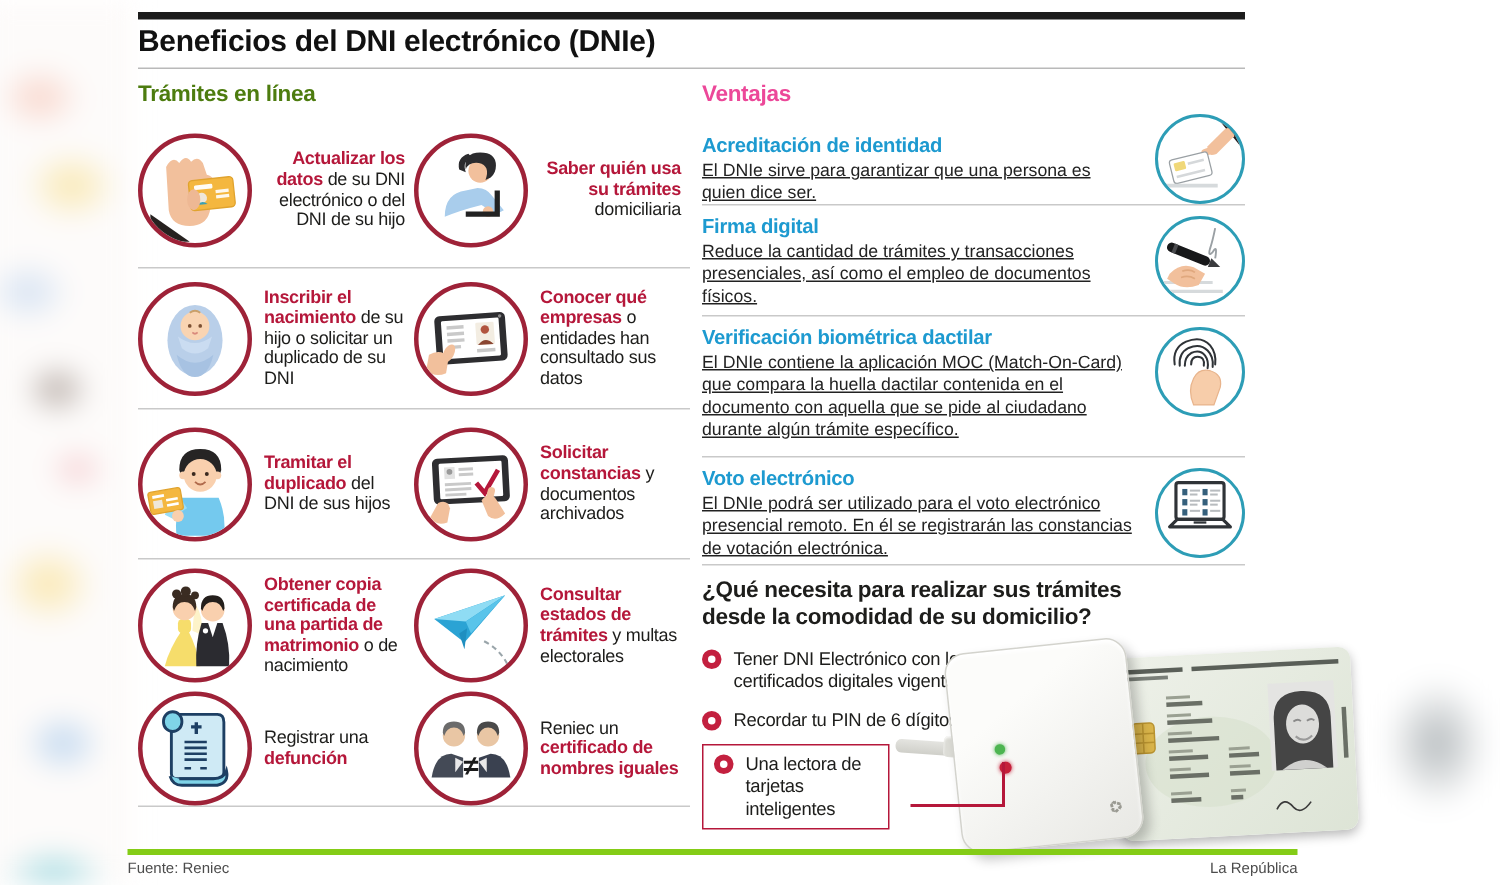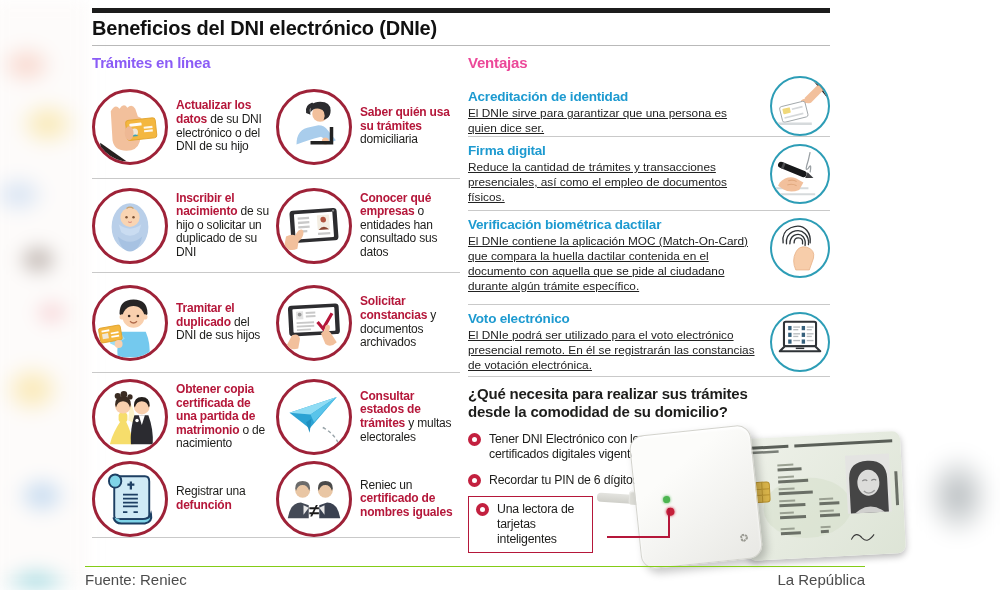--- a/index.html
+++ b/index.html
@@ -31,27 +31,27 @@
   
   .toprule{height:5px;background:#1c1c1c;margin-bottom:4px;}
   h1{font-size:20px;font-weight:bold;margin:2px 0 5px;letter-spacing:-.2px;color:#111;}
   header{border-bottom:1px solid #b9b9b9;}
 
   .cols{display:flex;align-items:flex-start;}
   section.tramites{width:368px;}
   section.ventajas{width:362px;margin-left:8px;}
 
   h2{font-size:15px;margin:8px 0 4px;letter-spacing:-.2px;}
-  .tramites h2{color:#8b5cf6;}
+  .tramites h2{color:#4d7c0f;}
   .ventajas h2{color:#ec4899;}
 
   
   .trow{display:flex;border-bottom:1px solid #c9c9c9;box-sizing:border-box;align-items:center;}
   .trow:nth-child(1){height:105px;}
-  .trow:nth-child(2){height:104px;}
+  .trow:nth-child(2){height:104px;text-align:right;}
   .trow:nth-child(3){height:94px;}
   .trow:nth-child(4){height:100px;}
   .trow:nth-child(5){height:88px;border-bottom:none;}
   .tcell{width:184px;display:flex;align-items:center;}
   .circ{width:76px;height:76px;min-width:76px;border:3px solid #9e2238;border-radius:50%;
         background:#fff;overflow:hidden;display:flex;align-items:center;justify-content:center;box-sizing:border-box;}
   .circ svg{width:70px;height:70px;display:block;}
   .ttext{margin-left:8px;font-size:12px;line-height:1.13;width:94px;letter-spacing:-.2px;}
   .em{color:#b5173a;font-weight:bold;}
 
@@ -89,22 +89,22 @@
           transform:rotate(-6deg);background:linear-gradient(145deg,#fcfcfa 30%,#e8e8e4);
           border:1px solid #d3d3cd;box-shadow:4px 5px 8px rgba(0,0,0,.22), inset 0 2px 3px #fff;}
   .led{position:absolute;border-radius:50%;}
   .led-green{left:27px;top:62px;width:7px;height:7px;background:#4db551;box-shadow:0 0 3px #4db551;}
   .led-red{left:29px;top:74px;width:8px;height:8px;background:#c5203a;box-shadow:0 0 3px #c5203a;}
   .reader-logo{position:absolute;right:12px;bottom:14px;color:#9a9a92;font-size:11px;transform:rotate(80deg);}
   .cable{position:absolute;left:2px;top:76px;width:46px;height:9px;background:linear-gradient(#e4e4e0,#cfcfc9);border-radius:4px;transform:rotate(4deg);}
   .cable-plug{position:absolute;left:34px;top:73px;width:14px;height:14px;background:#dcdcd6;border-radius:3px;transform:rotate(4deg);box-shadow:inset 0 1px 2px #fff;}
 
   
-  .footer{position:absolute;left:85px;top:566px;width:780px;border-top:1px solid #84cc16;display:flex;
-          justify-content:space-between;padding-top:4px;font-size:15px;color:#4c4c4c;z-index:4;background:transparent;}
+  .footer{position:absolute;left:85px;top:566px;width:780px;border-top:4px solid #84cc16;display:flex;
+          justify-content:space-between;padding-top:4px;font-size:10px;color:#4c4c4c;z-index:4;background:transparent;}
 </style>
 </head>
 <body>
 
 <div class="canvas">
   <div class="strip strip-left"></div>
   <div class="strip strip-right"></div>
 
   <div class="content">
     <header>

